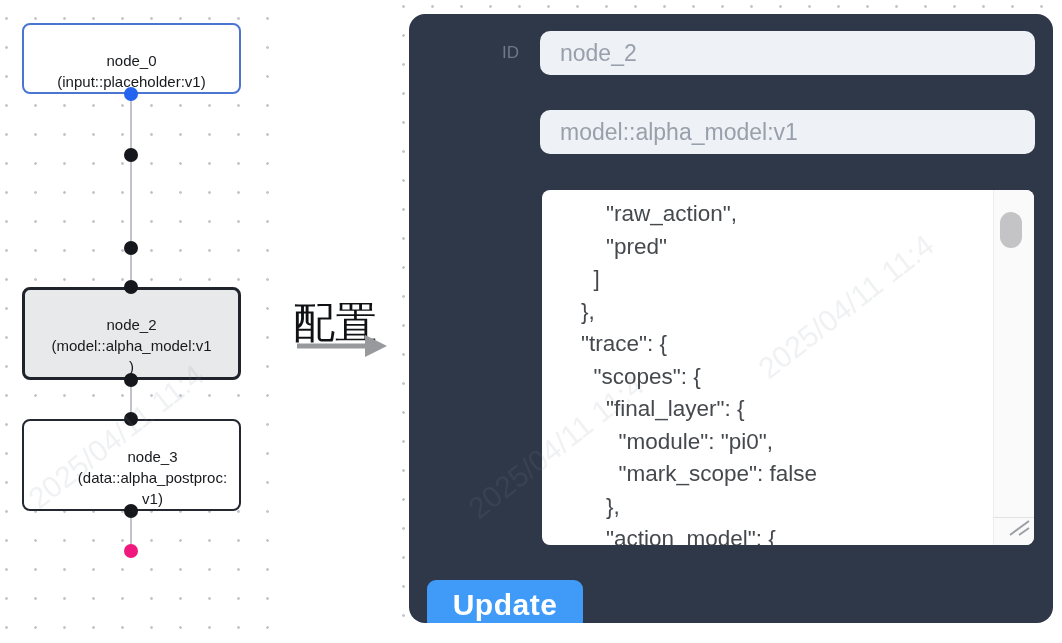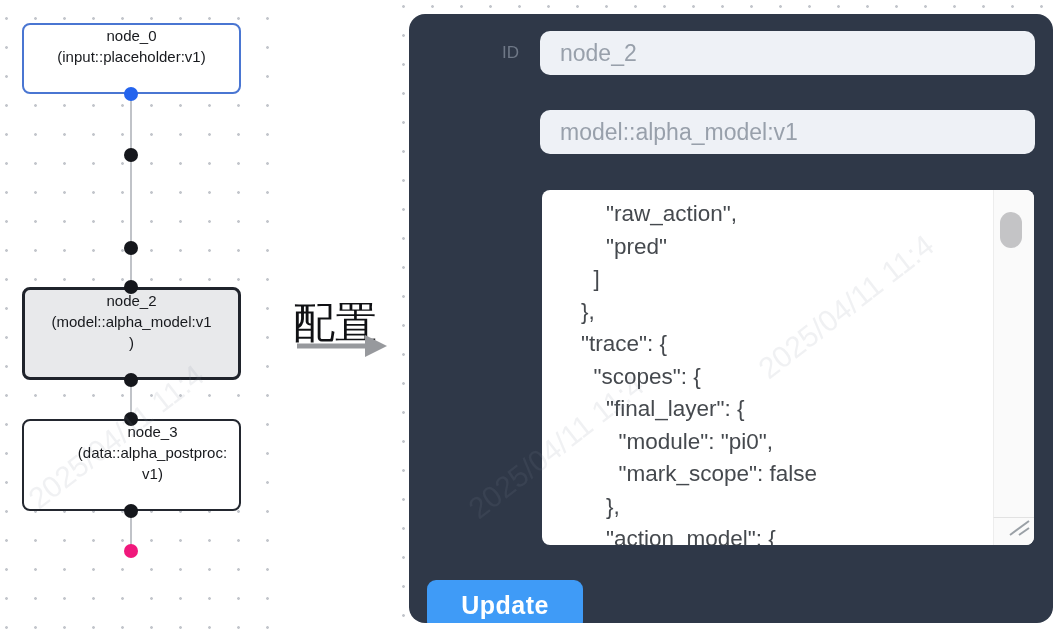--- a/index.html
+++ b/index.html
@@ -11,21 +11,21 @@
         background-image:radial-gradient(circle,#c3c6cc 1.3px,transparent 1.5px);
         background-size:29px 29px;}
   .dots.left{left:0;width:286px;background-position:-8px 4px;}
   .dots.right{left:395px;width:667px;background-position:-6px -8px;}
 
   
   .edge{position:absolute;left:130px;top:94px;width:2px;height:457px;background:#c0c3c8;z-index:1;}
 
   
   .node{position:absolute;left:22px;width:219px;background:#ffffff;border:2px solid #23272f;
-        border-radius:8px;display:flex;align-items:flex-start;justify-content:center;z-index:2;
+        border-radius:8px;display:flex;align-items:flex-end;justify-content:center;z-index:2;
         box-sizing:border-box;}
   .node .lbl{white-space:pre-line;text-align:center;font-size:15px;line-height:21px;color:#17191d;}
   .node.n0{top:23px;height:71px;border-color:#4a76d2;}
   .node.n1{top:155px;height:93px;}
   .node.n2{top:287px;height:93px;background:#e8e9eb;border:3px solid #1f232b;}
   .node.n3{top:419px;height:92px;padding-left:42px;}
   .node.n4{top:551px;height:71px;border-color:#e73d84;}
 
   .port{position:absolute;left:124px;width:14px;height:14px;border-radius:50%;background:#15171c;z-index:3;}
   .port.blue{background:#2464ee;}
@@ -57,21 +57,21 @@
   .sb-track{position:absolute;right:0;top:0;width:41px;height:327px;background:#fafafa;
             border-left:1px solid #ededed;box-sizing:border-box;}
   .sb-thumb{position:absolute;right:12px;top:22px;width:22px;height:36px;background:#c4c4c6;
             border-radius:11px;}
   .sb-corner{position:absolute;right:0;top:327px;width:41px;height:28px;background:#fafafa;
              border-left:1px solid #ededed;border-top:1px solid #e2e2e2;box-sizing:border-box;}
   .resize-grip{position:absolute;right:2px;bottom:3px;}
 
   
   .update-btn{position:absolute;left:18px;top:566px;width:156px;height:50px;background:#3f9bf7;
-              border:none;border-radius:9px;color:#ffffff;font-size:25px;font-weight:600;
+              border:none;border-radius:9px;color:#ffffff;font-size:30px;font-weight:600;
               font-family:"Liberation Sans",sans-serif;letter-spacing:0.5px;cursor:pointer;}
 
   
   .wm{position:absolute;z-index:9;pointer-events:none;color:rgba(135,142,160,0.12);
       font-size:30px;white-space:nowrap;transform:rotate(-38deg);}
   .wm.w1{left:740px;top:290px;}
   .wm.w2{left:450px;top:430px;}
   .wm.w3{left:10px;top:420px;}
 </style>
 </head>

